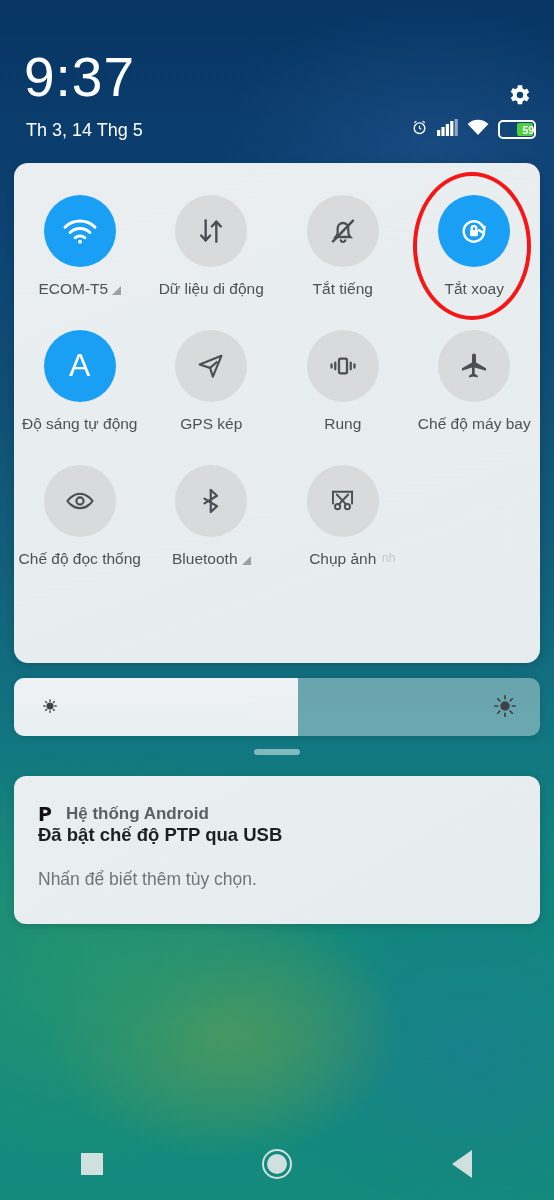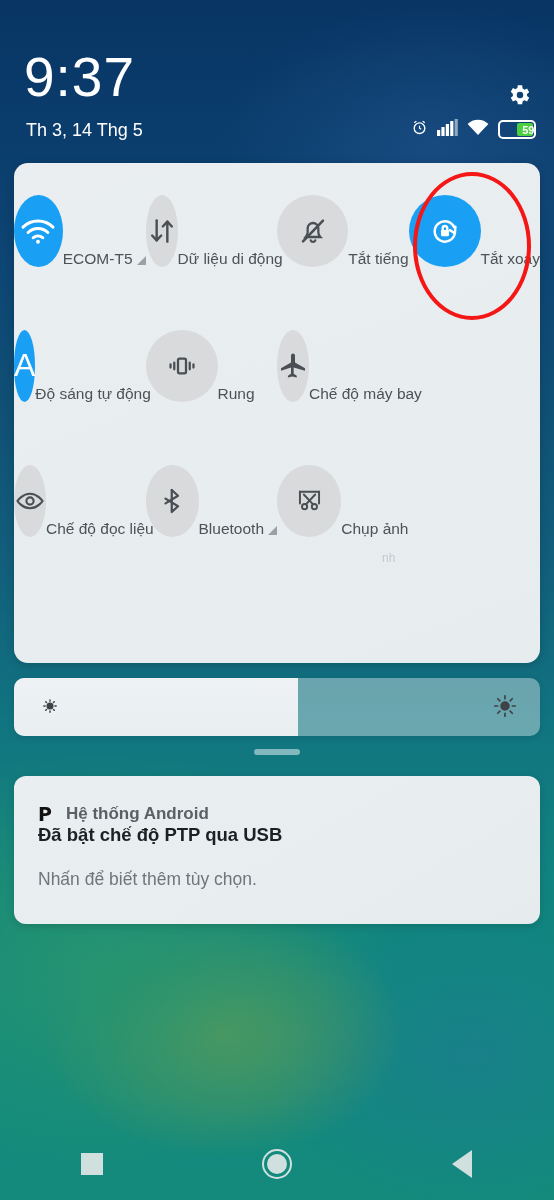--- a/index.html
+++ b/index.html
@@ -80,21 +80,21 @@
     overflow: hidden;
   }
   .tiles {
     position: absolute; left: 0; top: 12px; width: 526px;
   }
   .tile-row {
     display: flex; width: 526px; height: 135px;
   }
   .tile {
     width: 131.5px;
-    display: flex; flex-direction: row; 
+    display: flex; flex-direction: column; align-items: center;
     padding-top: 20px;
   }
   .tile .circle {
     width: 72px; height: 72px; border-radius: 50%;
     display: flex; align-items: center; justify-content: center;
     background: #d8dadc;
   }
   .tile.active .circle { background: #19a0f5; }
   .tile .label {
     margin-top: 13px;
@@ -297,20 +297,29 @@
     </div>
 
     <div class="tile-row">
       <div class="tile active">
         <span class="circle">
           <span class="auto-a">A</span>
         </span>
         <span class="label">Độ sáng tự động</span>
       </div>
 
+      <div class="tile">
+        <span class="circle">
+          <svg width="32" height="32" viewBox="0 0 24 24" fill="none" stroke="#4a4f54" stroke-width="1.6" stroke-linejoin="round">
+            <path d="M3.5 10.8 19.8 4.4 13.4 20l-2.1-6.6-7.8-2.6z"></path>
+            <path d="M16.9 8.6 11.3 13.4"></path>
+          </svg>
+        </span>
+        <span class="label">GPS kép</span>
+      </div>
 
       <div class="tile">
         <span class="circle">
           <svg width="32" height="32" viewBox="0 0 24 24" fill="none" stroke="#4a4f54" stroke-width="1.7" stroke-linecap="round">
             <rect x="9" y="6.5" width="6" height="11" rx="1.1"></rect>
             <path d="M6.2 9.5v5M3.4 10.8v2.4M17.8 9.5v5M20.6 10.8v2.4"></path>
           </svg>
         </span>
         <span class="label">Rung</span>
       </div>
@@ -326,21 +335,21 @@
     </div>
 
     <div class="tile-row">
       <div class="tile">
         <span class="circle">
           <svg width="32" height="32" viewBox="0 0 24 24" fill="none" stroke="#4a4f54" stroke-width="1.6">
             <path d="M2.6 12S6.2 6.6 12 6.6 21.4 12 21.4 12 17.8 17.4 12 17.4 2.6 12 2.6 12z"></path>
             <circle cx="12" cy="12" r="2.7"></circle>
           </svg>
         </span>
-        <span class="label">Chế độ đọc liệu</span>
+        <span class="label">Chế độ đọc thống</span>
       </div>
 
 
       <div class="tile">
         <span class="circle">
           <svg width="30" height="30" viewBox="0 0 24 24" fill="none" stroke="#4a4f54" stroke-width="1.8" stroke-linejoin="round" stroke-linecap="round">
             <path d="M11.8 3.2v17.6l5-4.6-10-6.1"></path>
             <path d="M11.8 3.2l5 4.6-10 6.1"></path>
           </svg>
         </span>

